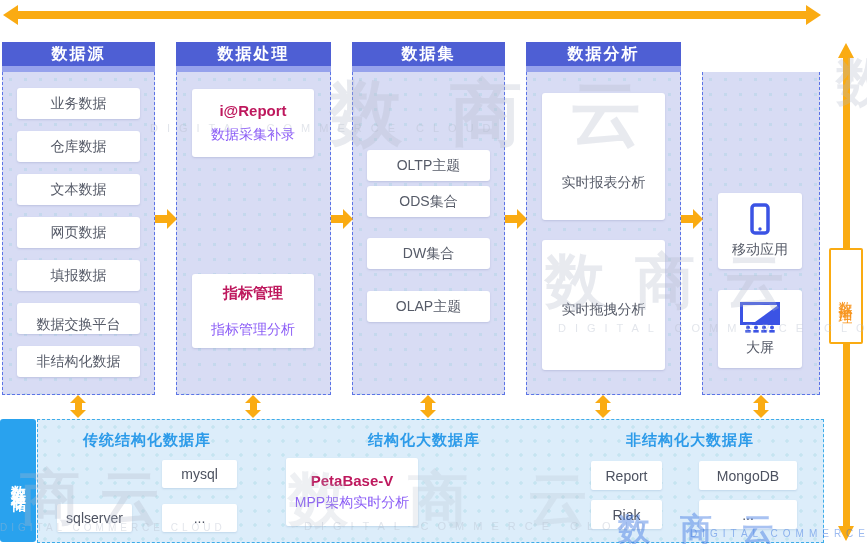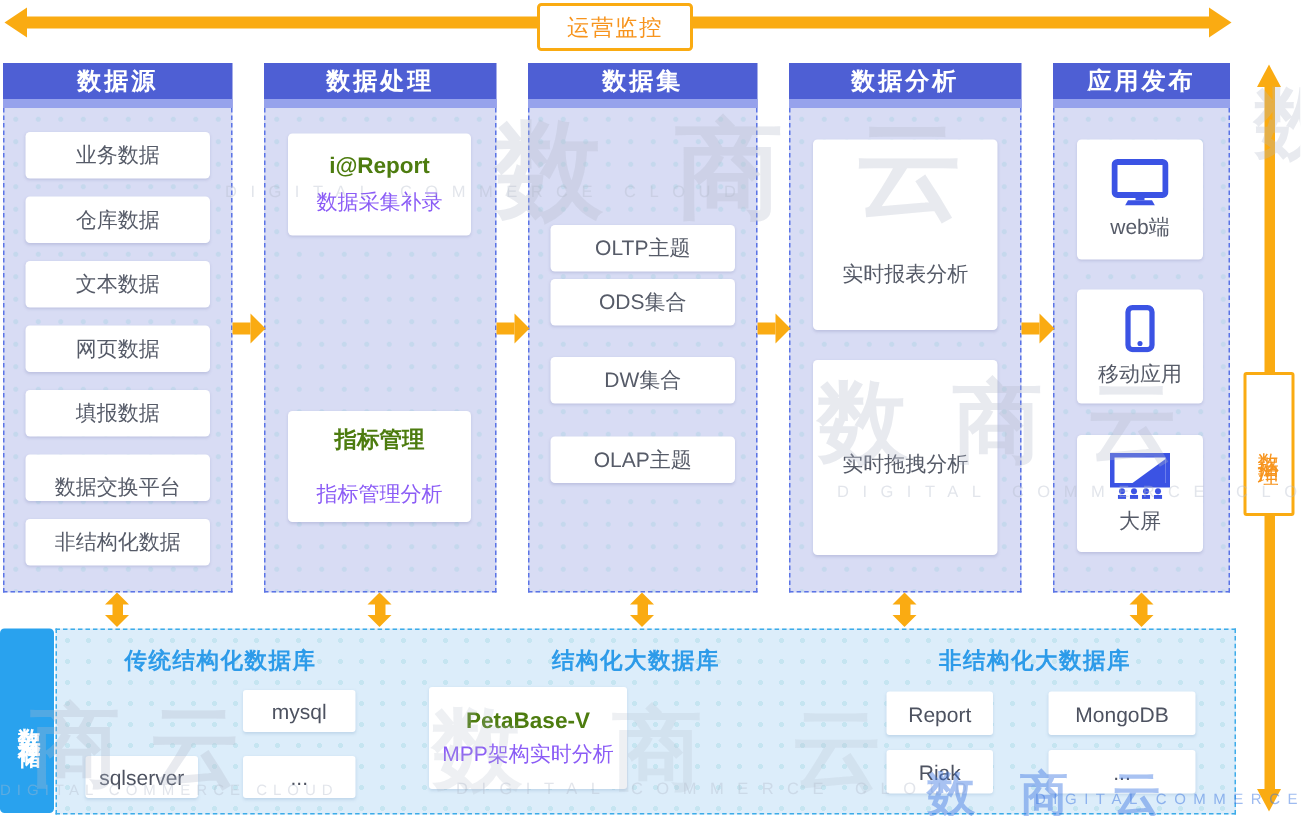--- a/index.html
+++ b/index.html
@@ -42,21 +42,21 @@
   .item-box{
     position:absolute;background:#fff;border-radius:3px;color:#565b68;font-size:14px;
     display:flex;align-items:center;justify-content:center;
     box-shadow:0 1px 2px rgba(110,120,170,0.25);
   }
   .card-box{
     position:absolute;background:#fff;border-radius:3px;
     display:flex;flex-direction:column;align-items:center;justify-content:center;gap:7px;
     box-shadow:0 1px 2px rgba(110,120,170,0.25);
   }
-  .card-title{color:#4d7c0f;font-size:15px;font-weight:bold;}
+  .card-title{color:#be185d;font-size:15px;font-weight:bold;}
   .card-sub{color:#8b5cf6;font-size:14px;}
   .panel-box{
     position:absolute;background:#fff;border-radius:3px;color:#565b68;font-size:14px;
     display:flex;align-items:flex-end;justify-content:center;
     box-shadow:0 1px 2px rgba(110,120,170,0.25);
   }
   .app-box{
     position:absolute;background:#fff;border-radius:3px;color:#565b68;font-size:14px;
     display:flex;flex-direction:column;align-items:center;justify-content:center;gap:6px;
     box-shadow:0 1px 2px rgba(110,120,170,0.25);
@@ -118,23 +118,20 @@
   <div class="arrow-layer">
     <div class="tri tri-left" style="left:3px;top:5px;"></div>
     <div class="h-shaft" style="left:16px;top:11px;width:792px;"></div>
     <div class="tri tri-right" style="left:806px;top:5px;"></div>
 
     <div class="tri tri-up" style="left:838px;top:43px;"></div>
     <div class="h-shaft" style="left:842.5px;top:56px;width:7px;height:472px;"></div>
     <div class="tri tri-down" style="left:838px;top:526px;"></div>
   </div>
 
-  <div class="banner-box">
-    <span>运营监控</span>
-  </div>
 
   <div class="gov-box">
     <span>数据治理</span>
   </div>
 
   <div class="col" style="left:2px;width:153px;">
     <div class="col-header">
       <span>数据源</span>
     </div>
     <div class="col-body"></div>
@@ -202,32 +199,21 @@
     <div class="col-body"></div>
     <div class="panel-box" style="left:16px;top:51px;width:123px;height:127px;padding-bottom:0;">
       <span style="margin-bottom:28px;">实时报表分析</span>
     </div>
     <div class="panel-box" style="left:16px;top:198px;width:123px;height:130px;">
       <span style="margin-bottom:51px;">实时拖拽分析</span>
     </div>
   </div>
 
   <div class="col" style="left:702px;width:118px;">
-    <div class="col-header">
-      <span>应用发布</span>
-    </div>
-    <div class="col-body"></div>
-    <div class="app-box" style="left:16px;top:51px;width:84px;height:80px;">
-      <svg width="38" height="31" viewBox="0 0 38 31">
-        <rect x="2" y="2" width="34" height="22" rx="2" fill="none" stroke="#3b53e4" stroke-width="4"></rect>
-        <rect x="16" y="24" width="6" height="3.5" fill="#3b53e4"></rect>
-        <path d="M11 27.5 h16 l2 3.5 h-20 z" fill="#3b53e4"></path>
-      </svg>
-      <span>web端</span>
-    </div>
+    <div class="col-body"></div>
     <div class="app-box" style="left:16px;top:151px;width:84px;height:76px;">
       <svg width="20" height="32" viewBox="0 0 20 32">
         <rect x="2" y="2" width="16" height="28" rx="3" fill="none" stroke="#3b53e4" stroke-width="3.5"></rect>
         <circle cx="10" cy="26" r="1.7" fill="#3b53e4"></circle>
       </svg>
       <span>移动应用</span>
     </div>
     <div class="app-box" style="left:16px;top:248px;width:84px;height:78px;">
       <svg width="40" height="31" viewBox="0 0 40 31">
         <rect x="1.5" y="1.5" width="37" height="20" fill="#fff" stroke="#3b53e4" stroke-width="3"></rect>

